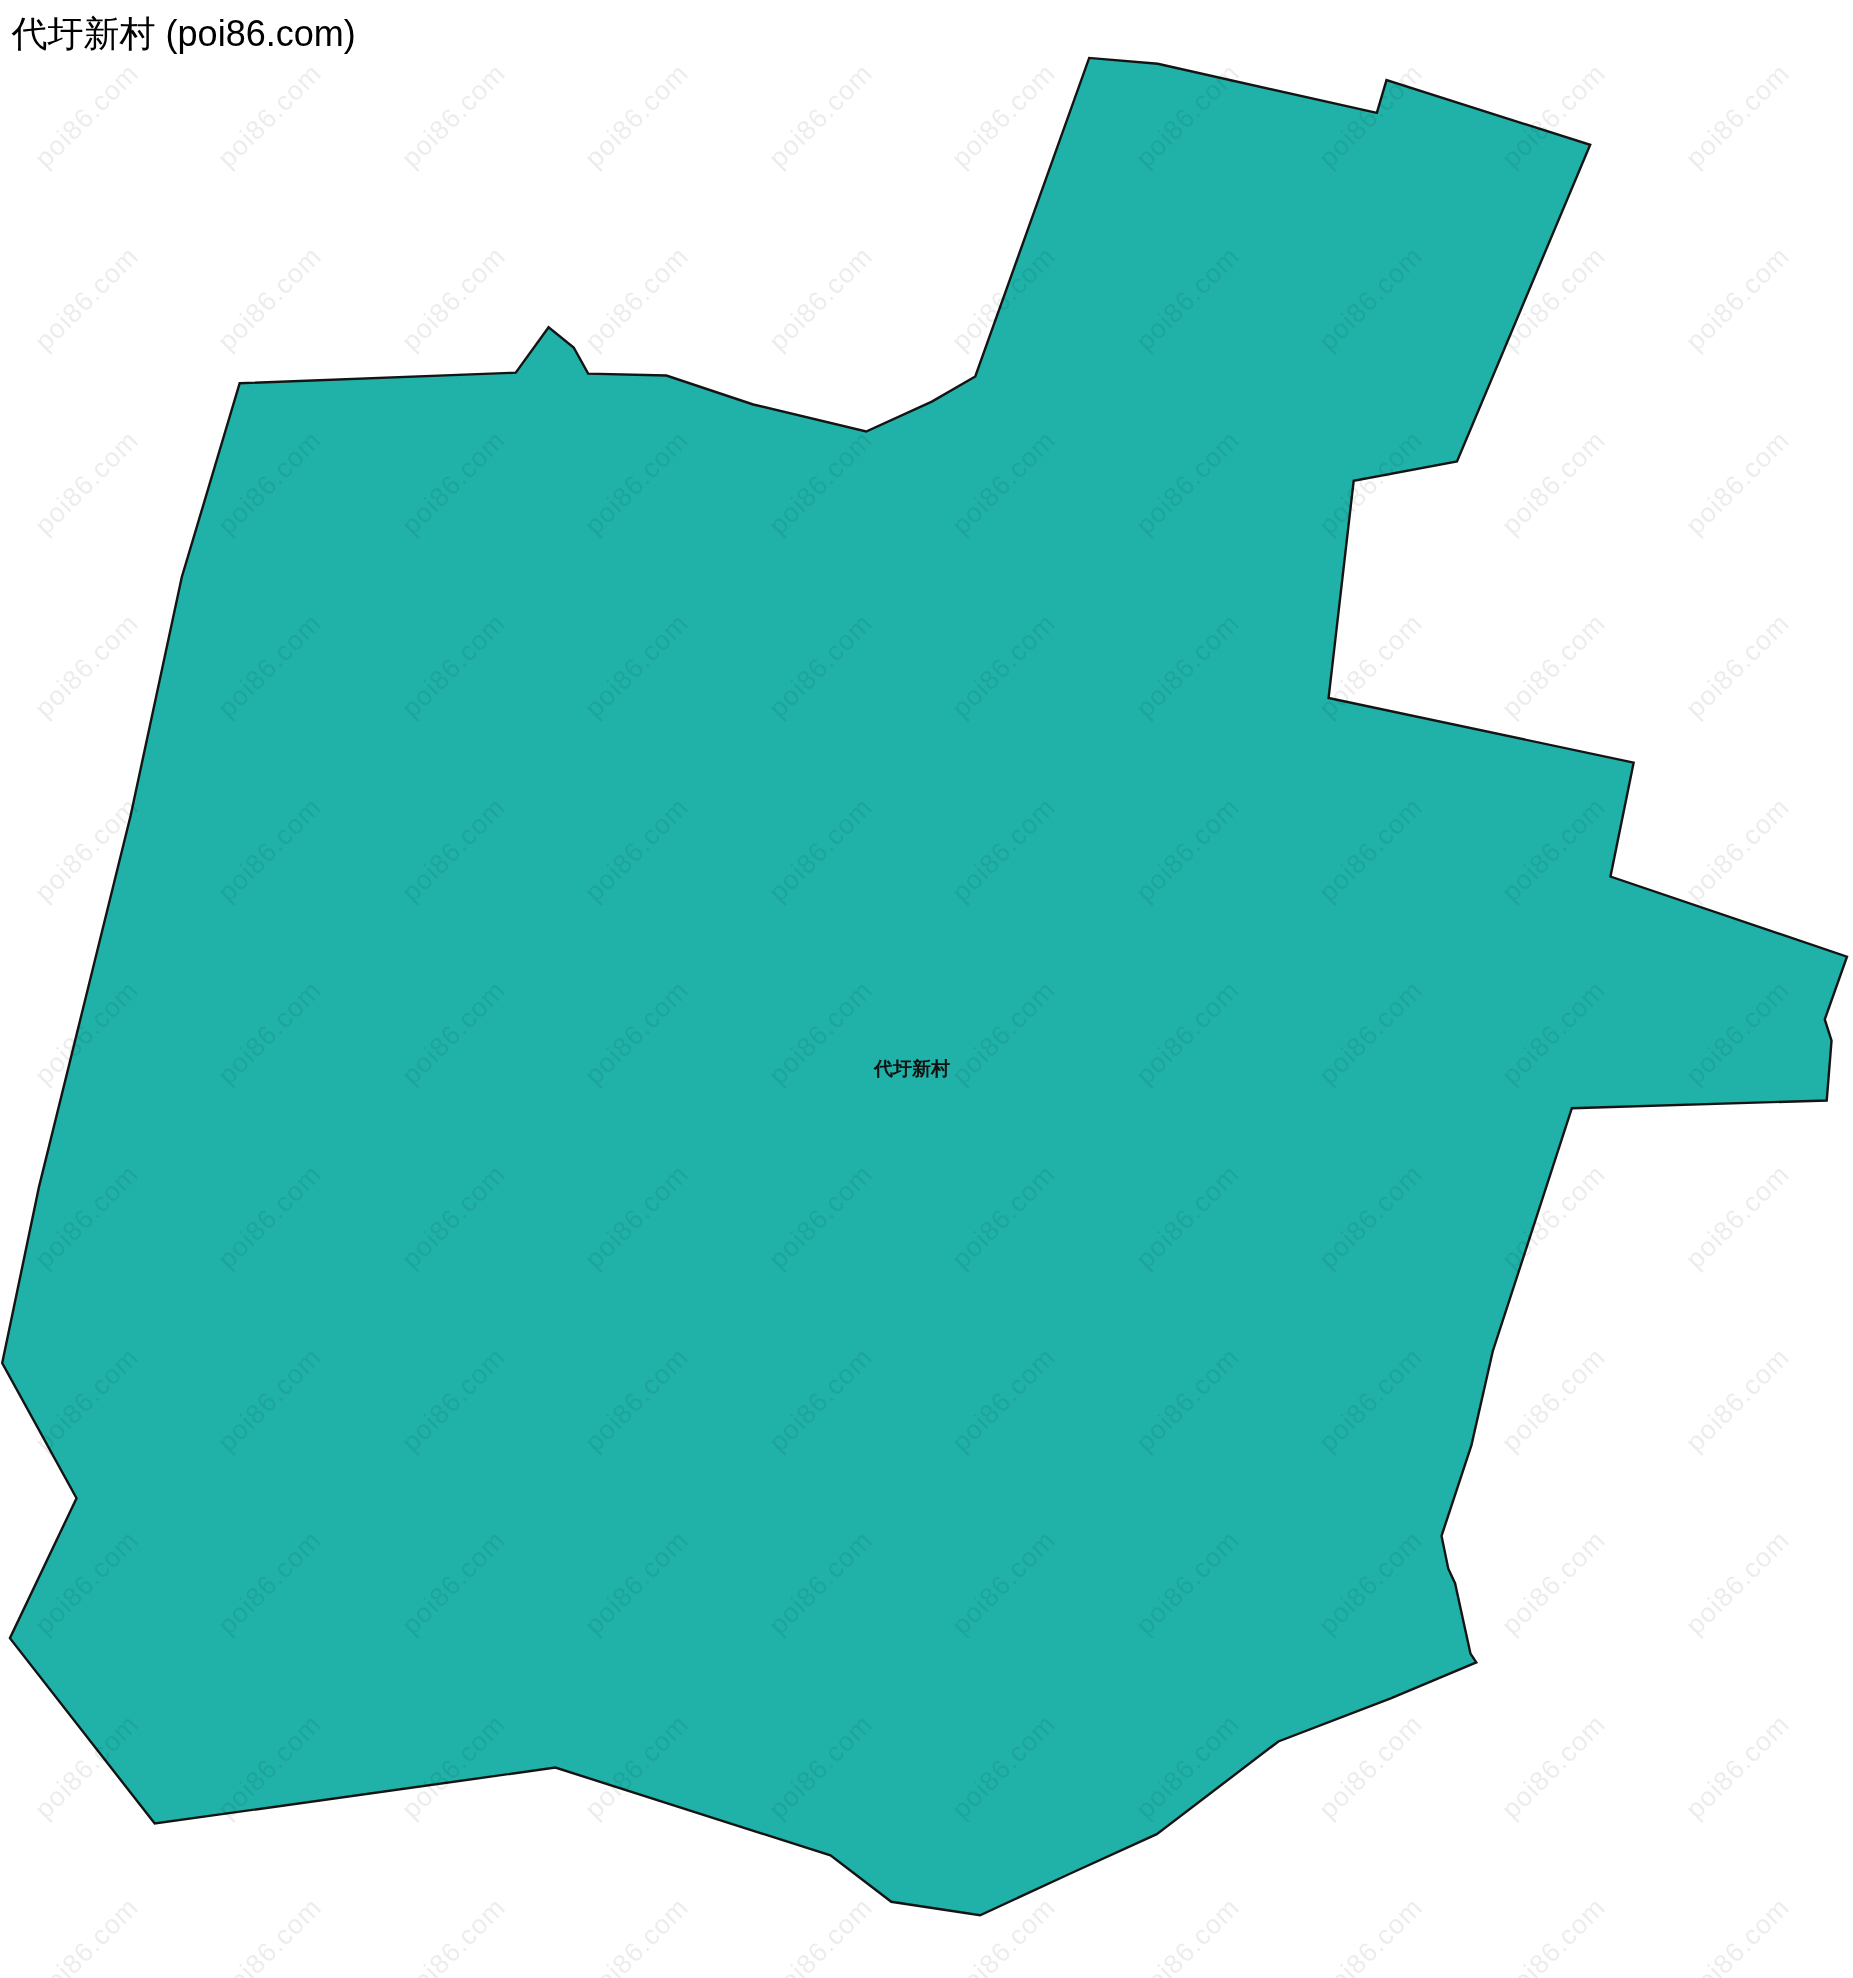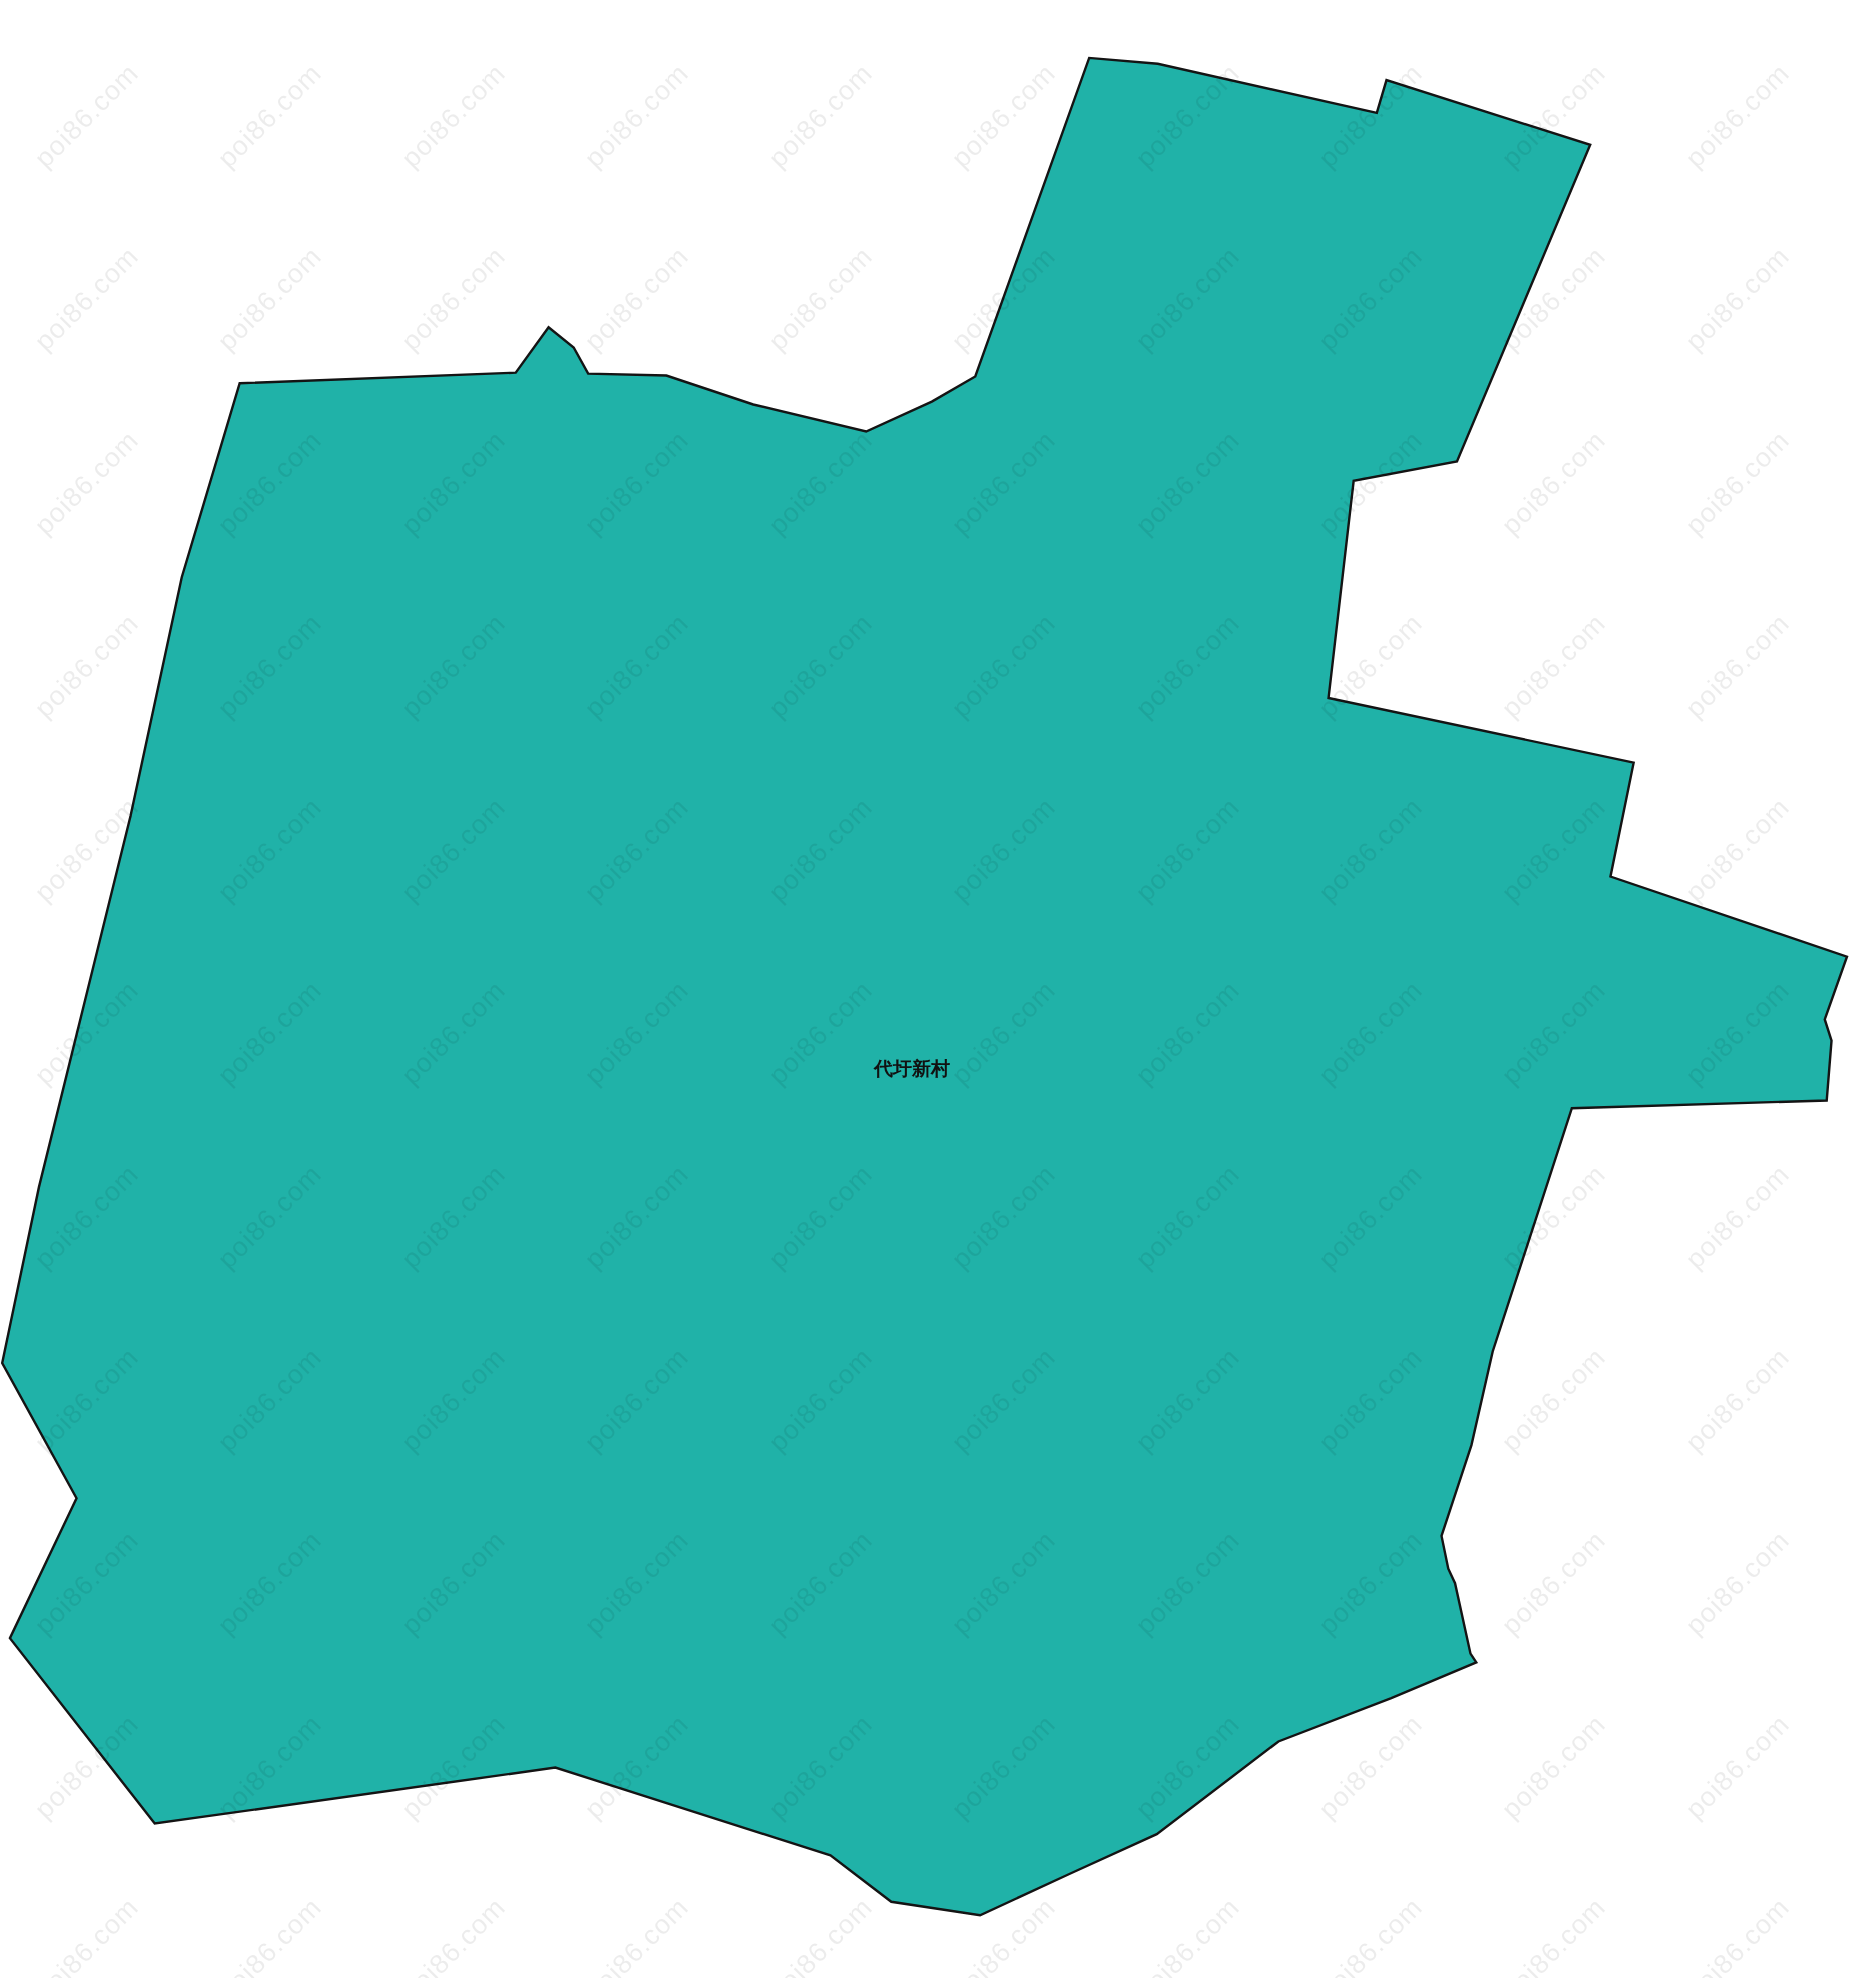--- a/index.html
+++ b/index.html
@@ -173,15 +173,16 @@
       <span class="watermark" style="left: 821px; top: 1950px; color: rgba(0, 0, 0, 0.075); font-size: 27px; letter-spacing: 1px; transform: translate(-50%, -50%) rotate(-45deg);">poi86.com</span>
       <span class="watermark" style="left: 1004px; top: 1950px; color: rgba(0, 0, 0, 0.075); font-size: 27px; letter-spacing: 1px; transform: translate(-50%, -50%) rotate(-45deg);">poi86.com</span>
       <span class="watermark" style="left: 1188px; top: 1950px; color: rgba(0, 0, 0, 0.075); font-size: 27px; letter-spacing: 1px; transform: translate(-50%, -50%) rotate(-45deg);">poi86.com</span>
       <span class="watermark" style="left: 1371px; top: 1950px; color: rgba(0, 0, 0, 0.075); font-size: 27px; letter-spacing: 1px; transform: translate(-50%, -50%) rotate(-45deg);">poi86.com</span>
       <span class="watermark" style="left: 1554px; top: 1950px; color: rgba(0, 0, 0, 0.075); font-size: 27px; letter-spacing: 1px; transform: translate(-50%, -50%) rotate(-45deg);">poi86.com</span>
       <span class="watermark" style="left: 1738px; top: 1950px; color: rgba(0, 0, 0, 0.075); font-size: 27px; letter-spacing: 1px; transform: translate(-50%, -50%) rotate(-45deg);">poi86.com</span>
     </div>
 
   <div id="region-label" style="left: 912px; top: 1069px; color: rgb(17, 17, 17); font-size: 19px; font-weight: bold;">代圩新村</div>
 
+  <div id="page-title">代圩新村 (poi86.com)</div>
 
 </div>
 
 
 </body></html>

